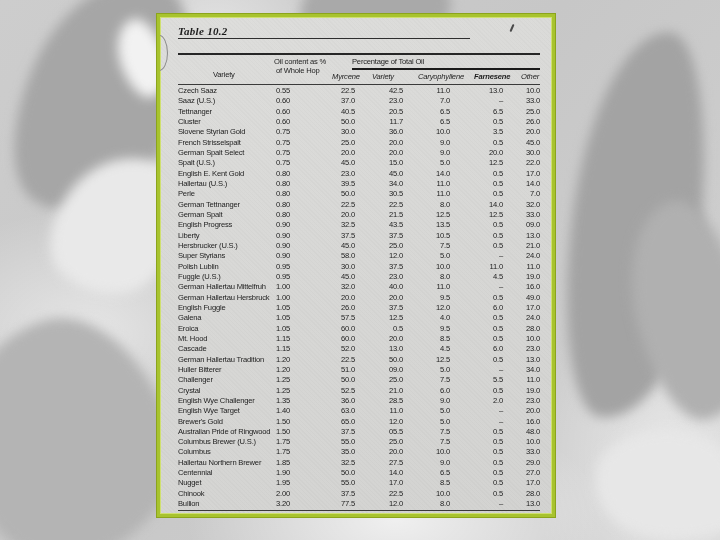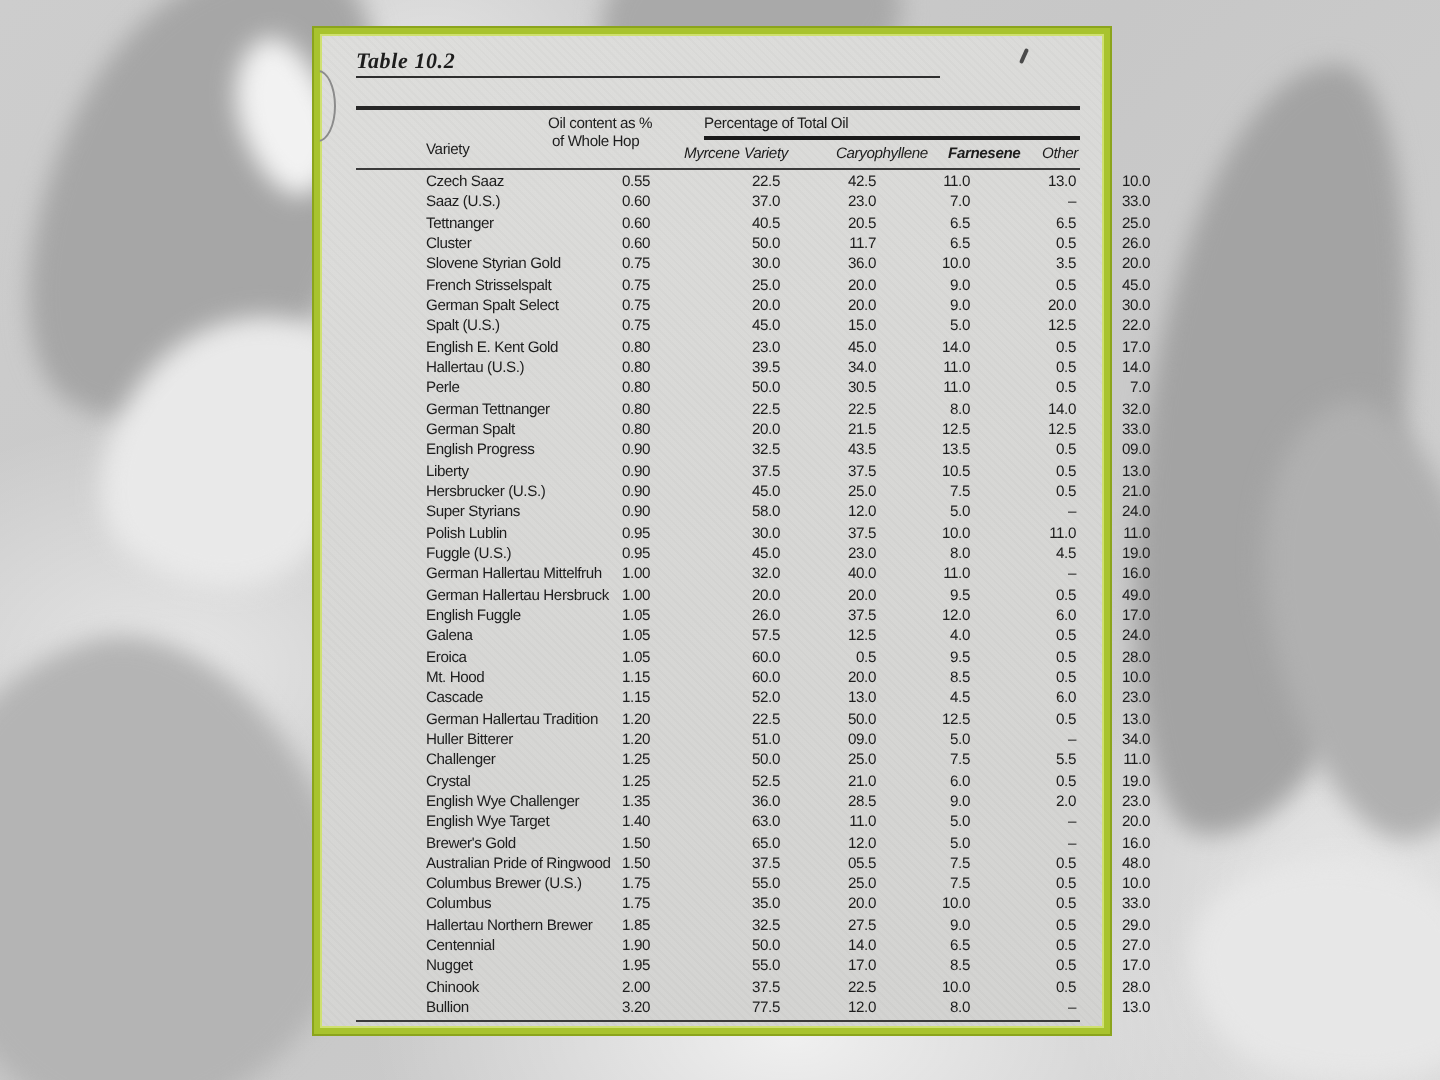--- a/index.html
+++ b/index.html
@@ -49,28 +49,28 @@
   .t-line2 { position:absolute; left:18px; top:36px; width:362px; height:1.6px; background:#262626; }
 
   .thead { position:absolute; left:18px; top:40px; width:362px; height:26px;
     font-size:7.6px; letter-spacing:-0.2px; }
   .h-variety { position:absolute; left:0; bottom:4px;margin-left:35px; }
   .h-oil1 { position:absolute; left:96px;  top:0; }
   .h-oil2 { position:absolute; left:98px;  top:9px; }
   .h-group { position:absolute; left:174px; top:0;text-align:right; }
   .h-bar { position:absolute; left:174px; top:10.5px; width:188px; height:2.4px; background:#1a1a1a; }
   .h-sub { position:absolute; top:15px; font-style:italic; }
-  .h-myr { left:164px; } .h-hum { left:194px; } .h-car { left:240px; }
+  .h-myr { left:154px; } .h-hum { left:194px; } .h-car { left:240px; }
   .h-far { left:296px;font-weight:bold; } .h-oth { right:1px; }
   .thead-underline { position:absolute; left:18px; top:67px; width:362px; height:1px; background:#3a3a3a; }
 
   .rows { position:absolute; left:18px; top:69px; width:362px; }
   .trow { display:grid; grid-template-columns:97px 15px 65px 48px 47px 53px 37px;
     height:10.34px; line-height:10.34px; font-size:7.6px; letter-spacing:-0.2px;
-    white-space:nowrap;margin-left:35px; }
+    white-space:nowrap; }
   .trow span { display:block; }
   .c0 { text-align:left; overflow:visible; }
   .c1,.c2,.c3,.c4,.c5,.c6 { text-align:right; }
   .bottom-line { position:absolute; left:18px; top:493px; width:362px; height:1px; background:#3a3a3a; }
 </style>
 </head>
 <body>
 
 <div class="slide">
   <div class="leaf l1"></div>

